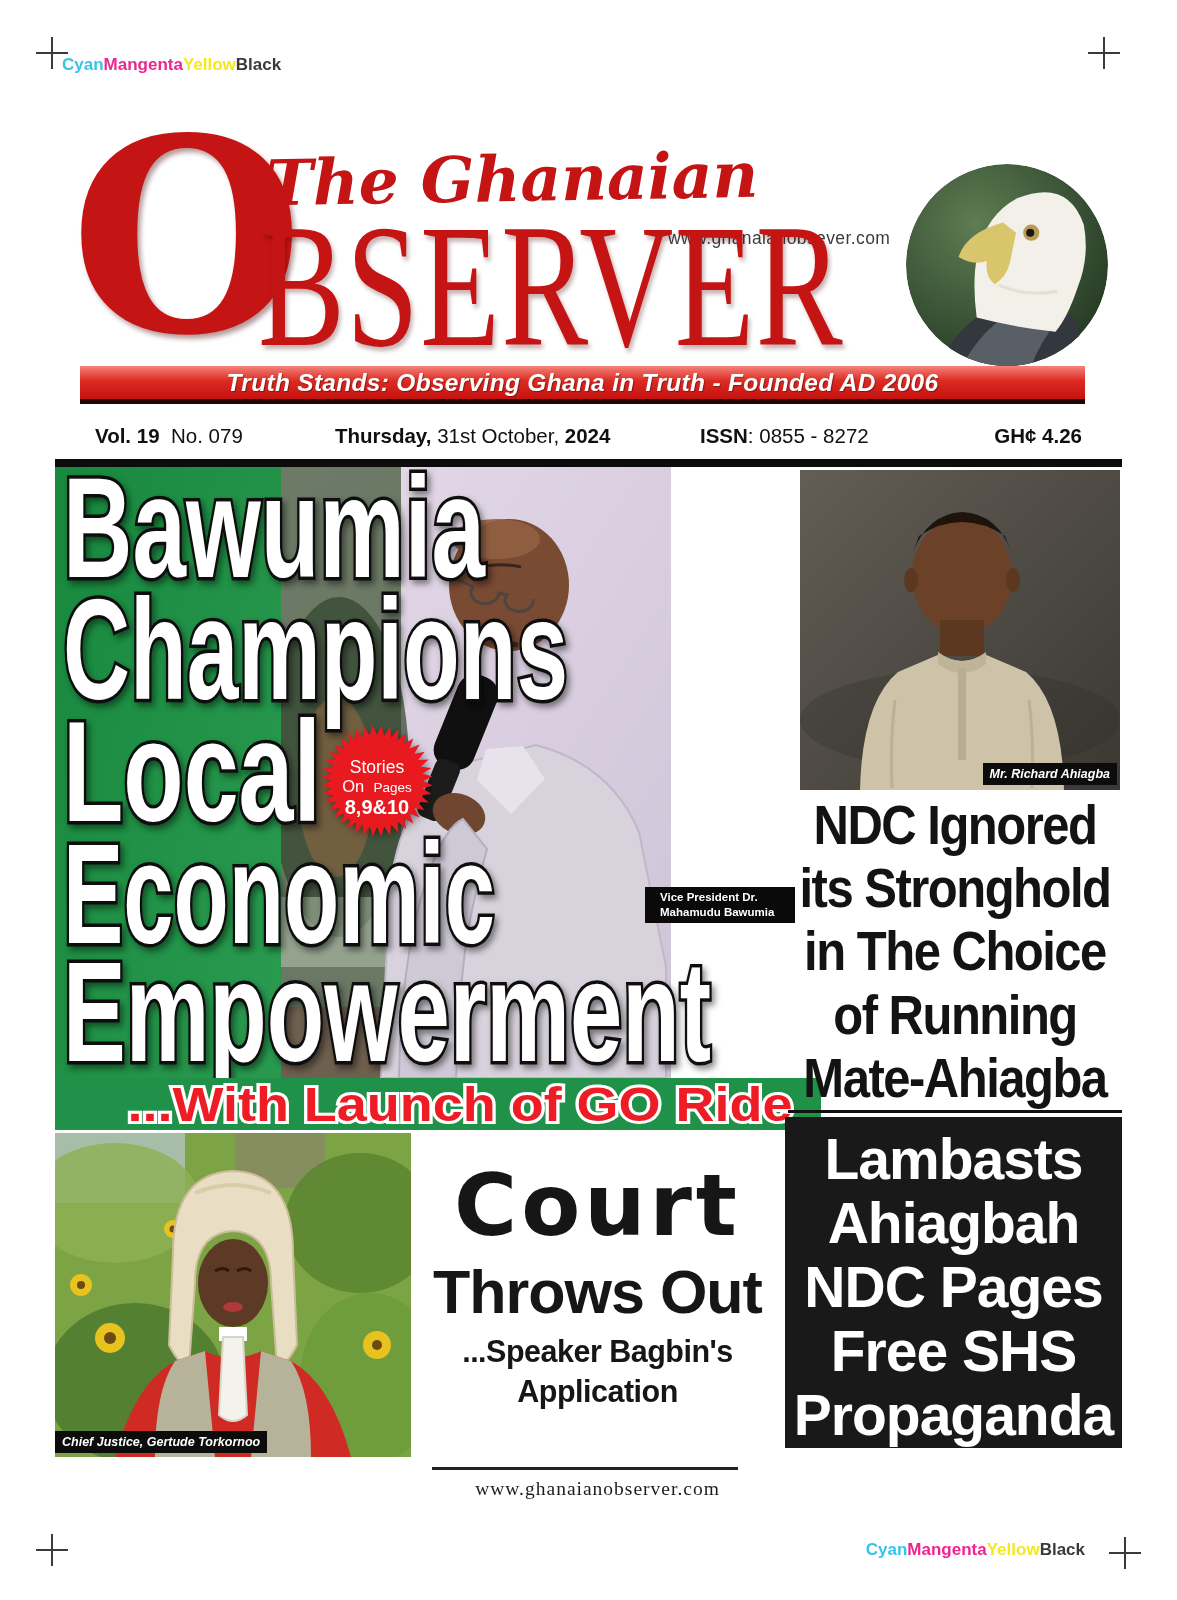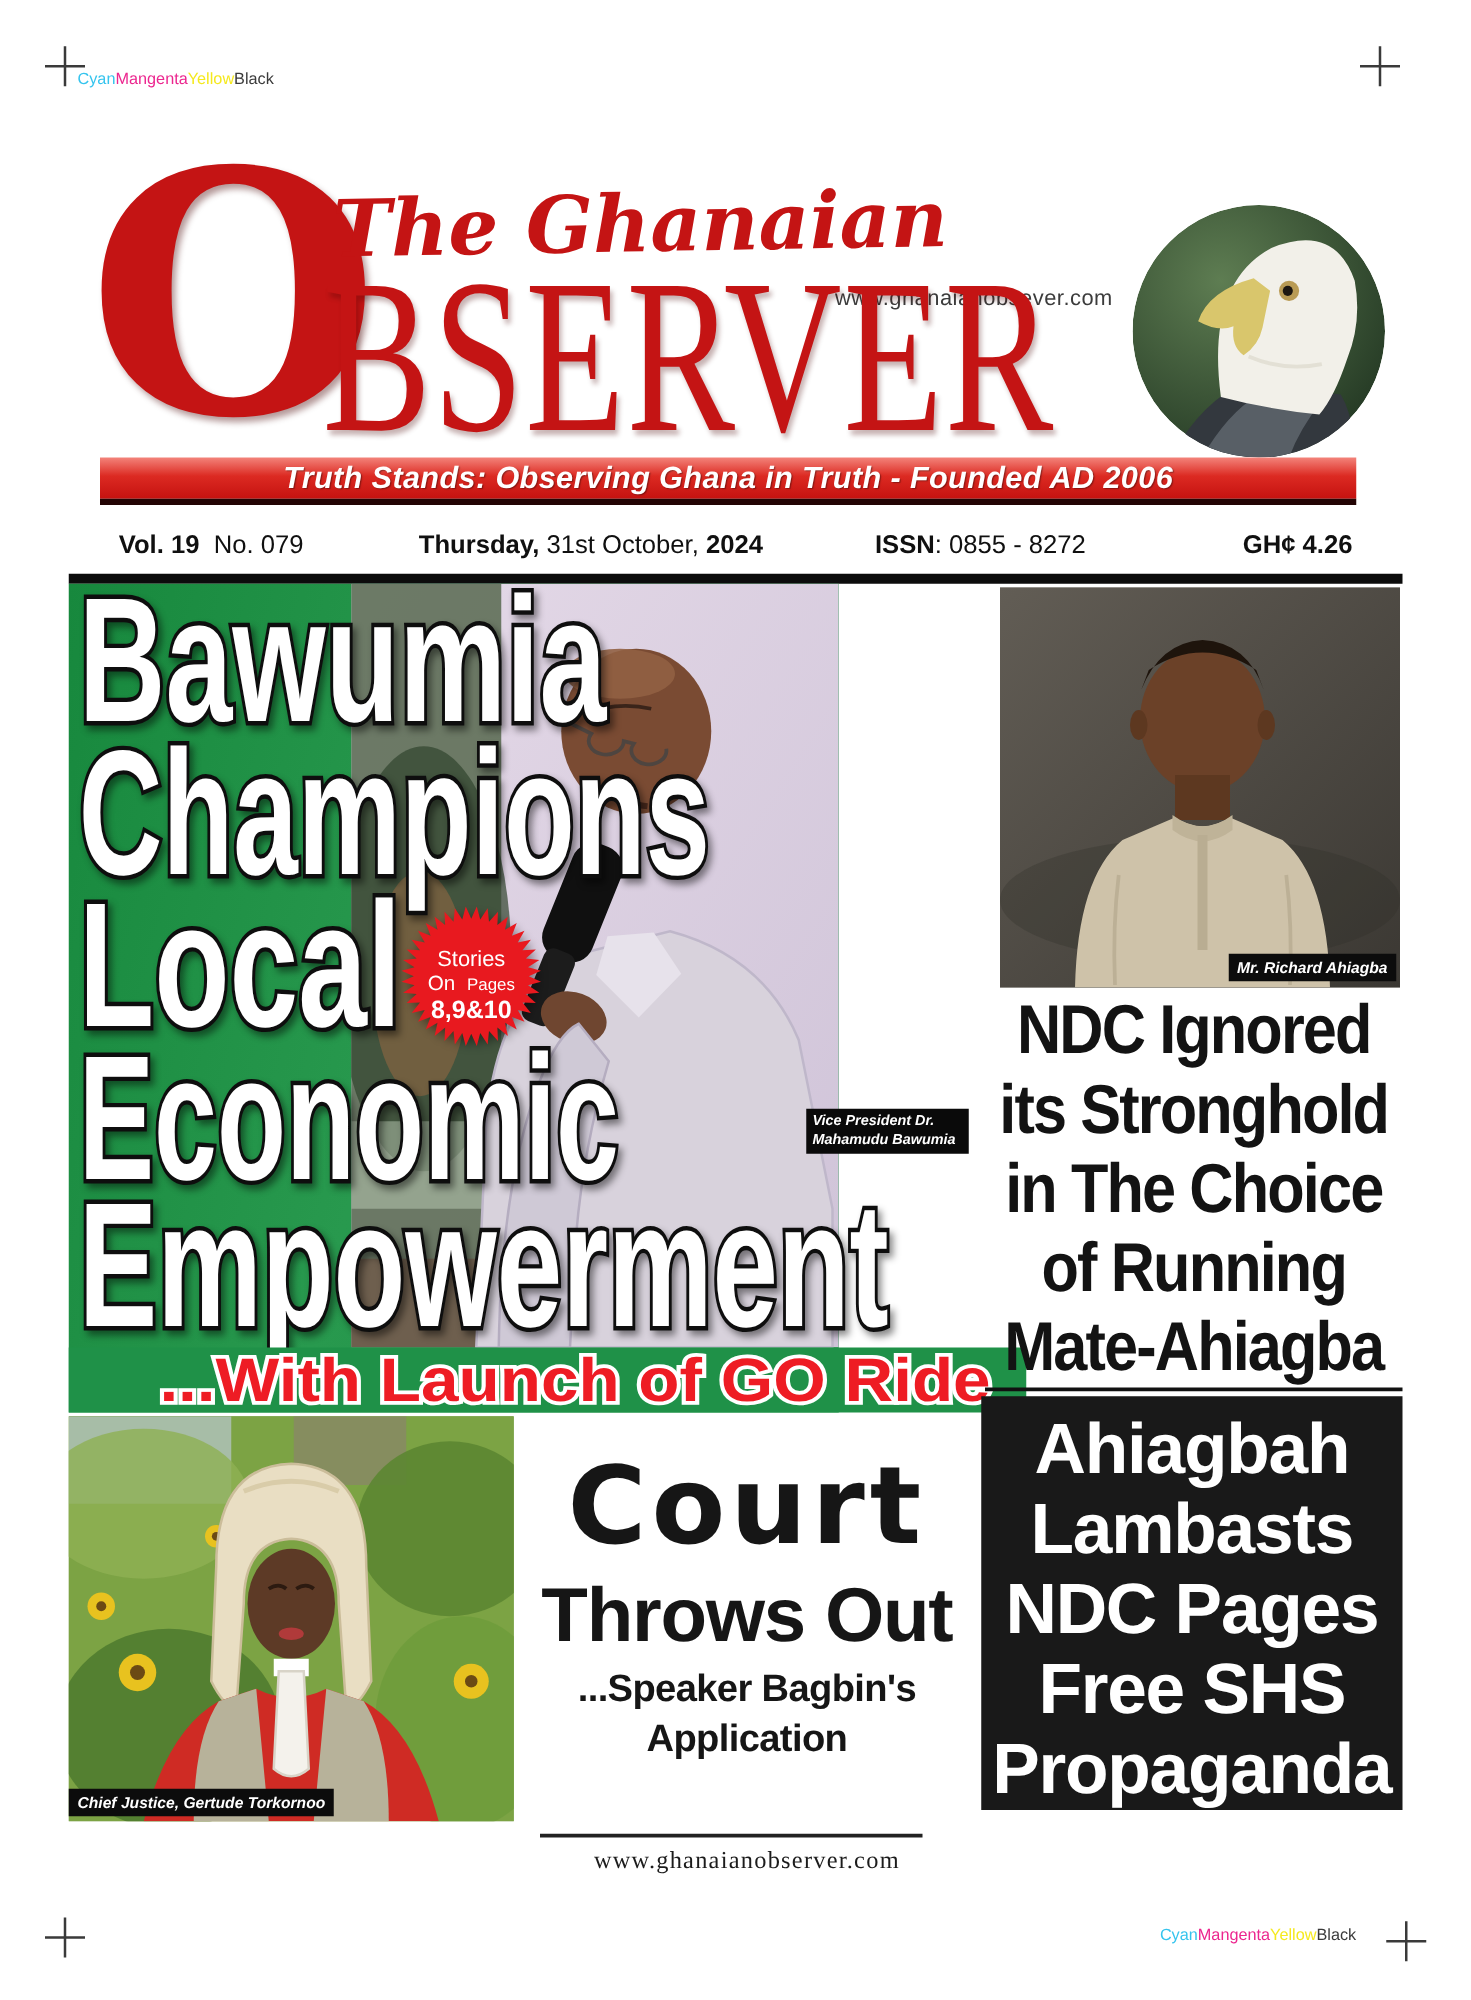--- a/index.html
+++ b/index.html
@@ -7,21 +7,21 @@
         font-family:"Liberation Sans",sans-serif;}
 
   
   .crop{position:absolute;width:32px;height:32px;}
   .crop::before{content:"";position:absolute;left:0;top:15px;width:32px;height:2px;background:#3a3a3a;}
   .crop::after{content:"";position:absolute;left:15px;top:0;width:2px;height:32px;background:#3a3a3a;}
   .crop-tl{left:36px;top:37px;}
   .crop-tr{left:1088px;top:37px;}
   .crop-bl{left:36px;top:1534px;}
   .crop-br{left:1109px;top:1537px;}
-  .reg{position:absolute;font-size:13px;font-weight:normal;letter-spacing:0;}
+  .reg{position:absolute;font-size:17px;font-weight:bold;letter-spacing:0;}
   .reg-top{left:62px;top:55px;}
   .reg-bottom{right:92px;top:1540px;}
   .c-cyan{color:#35c4ee;}
   .c-magenta{color:#ec268f;}
   .c-yellow{color:#f5e91e;}
   .c-black{color:#3a3a3a;}
 
   
   .mast-o{position:absolute;left:70px;top:103px;font-family:"DejaVu Serif",serif;font-weight:bold;
           font-size:268px;line-height:1;color:#c41414;text-shadow:3px 4px 5px rgba(70,0,0,.4);}
@@ -59,21 +59,21 @@
   .lead-headline text{font-family:"Liberation Sans",sans-serif;font-weight:bold;fill:#ffffff;
         stroke:#0e0e0e;stroke-width:7px;paint-order:stroke;font-size:142px;}
   .badge{position:absolute;left:266px;top:258px;width:112px;height:112px;filter:drop-shadow(2px 3px 3px rgba(0,0,0,.4));}
   .badge svg{display:block;width:100%;height:100%;}
   .badge text{fill:#fff;font-family:"Liberation Sans",sans-serif;text-anchor:middle;}
   .badge-line1{font-size:17.5px;}
   .badge-on{font-size:16.5px;}
   .badge-pages{font-size:13.5px;}
   .badge-line3{font-size:20px;font-weight:bold;}
   .lead-caption{position:absolute;left:590px;top:420px;width:120px;background:#0a0a0a;color:#fff;
-        font-style:italic;font-weight:bold;font-size:11.5px;line-height:1.3;padding:3px 5px;}
+        font-weight:bold;font-size:11.5px;line-height:1.3;padding:3px 15px;}
   .kicker-strip{position:absolute;left:0;bottom:0;width:722px;height:52px;background:#1f9148;padding-left:44px;}
   .kicker-strip svg{display:block;}
   .kicker-strip text{font-family:"Liberation Sans",sans-serif;font-weight:bold;font-size:49px;
         fill:#ee1c24;stroke:#ffffff;stroke-width:6px;paint-order:stroke;}
 
   
   .right-photo{position:absolute;left:800px;top:470px;width:320px;height:320px;background:#4c4841;}
   .right-photo svg{display:block;width:100%;height:100%;}
   .photo-caption{position:absolute;background:#0c0c0c;color:#fff;font-style:italic;font-weight:bold;
         font-size:12.5px;line-height:1;padding:5px 7px;white-space:nowrap;}
@@ -250,22 +250,22 @@
     <span>NDC Ignored</span>
     <span>its Stronghold</span>
     <span>in The Choice</span>
     <span>of Running</span>
     <span>Mate-Ahiagba</span>
   </div>
 
   <div class="divider-1"></div>
 
   <div class="box-story">
+    <span>Lambasts</span>
     <span>Ahiagbah</span>
-    <span>Lambasts</span>
     <span>NDC Pages</span>
     <span>Free SHS</span>
     <span>Propaganda</span>
   </div>
 
   <div class="court-photo">
     <svg viewBox="0 0 356 324" preserveAspectRatio="none">
       <rect x="0" y="0" width="356" height="324" fill="#7ca344"></rect>
       <rect x="0" y="0" width="130" height="70" fill="#b9c8d2" opacity=".7"></rect>
       <rect x="180" y="0" width="90" height="55" fill="#8d7f72" opacity=".6"></rect>

